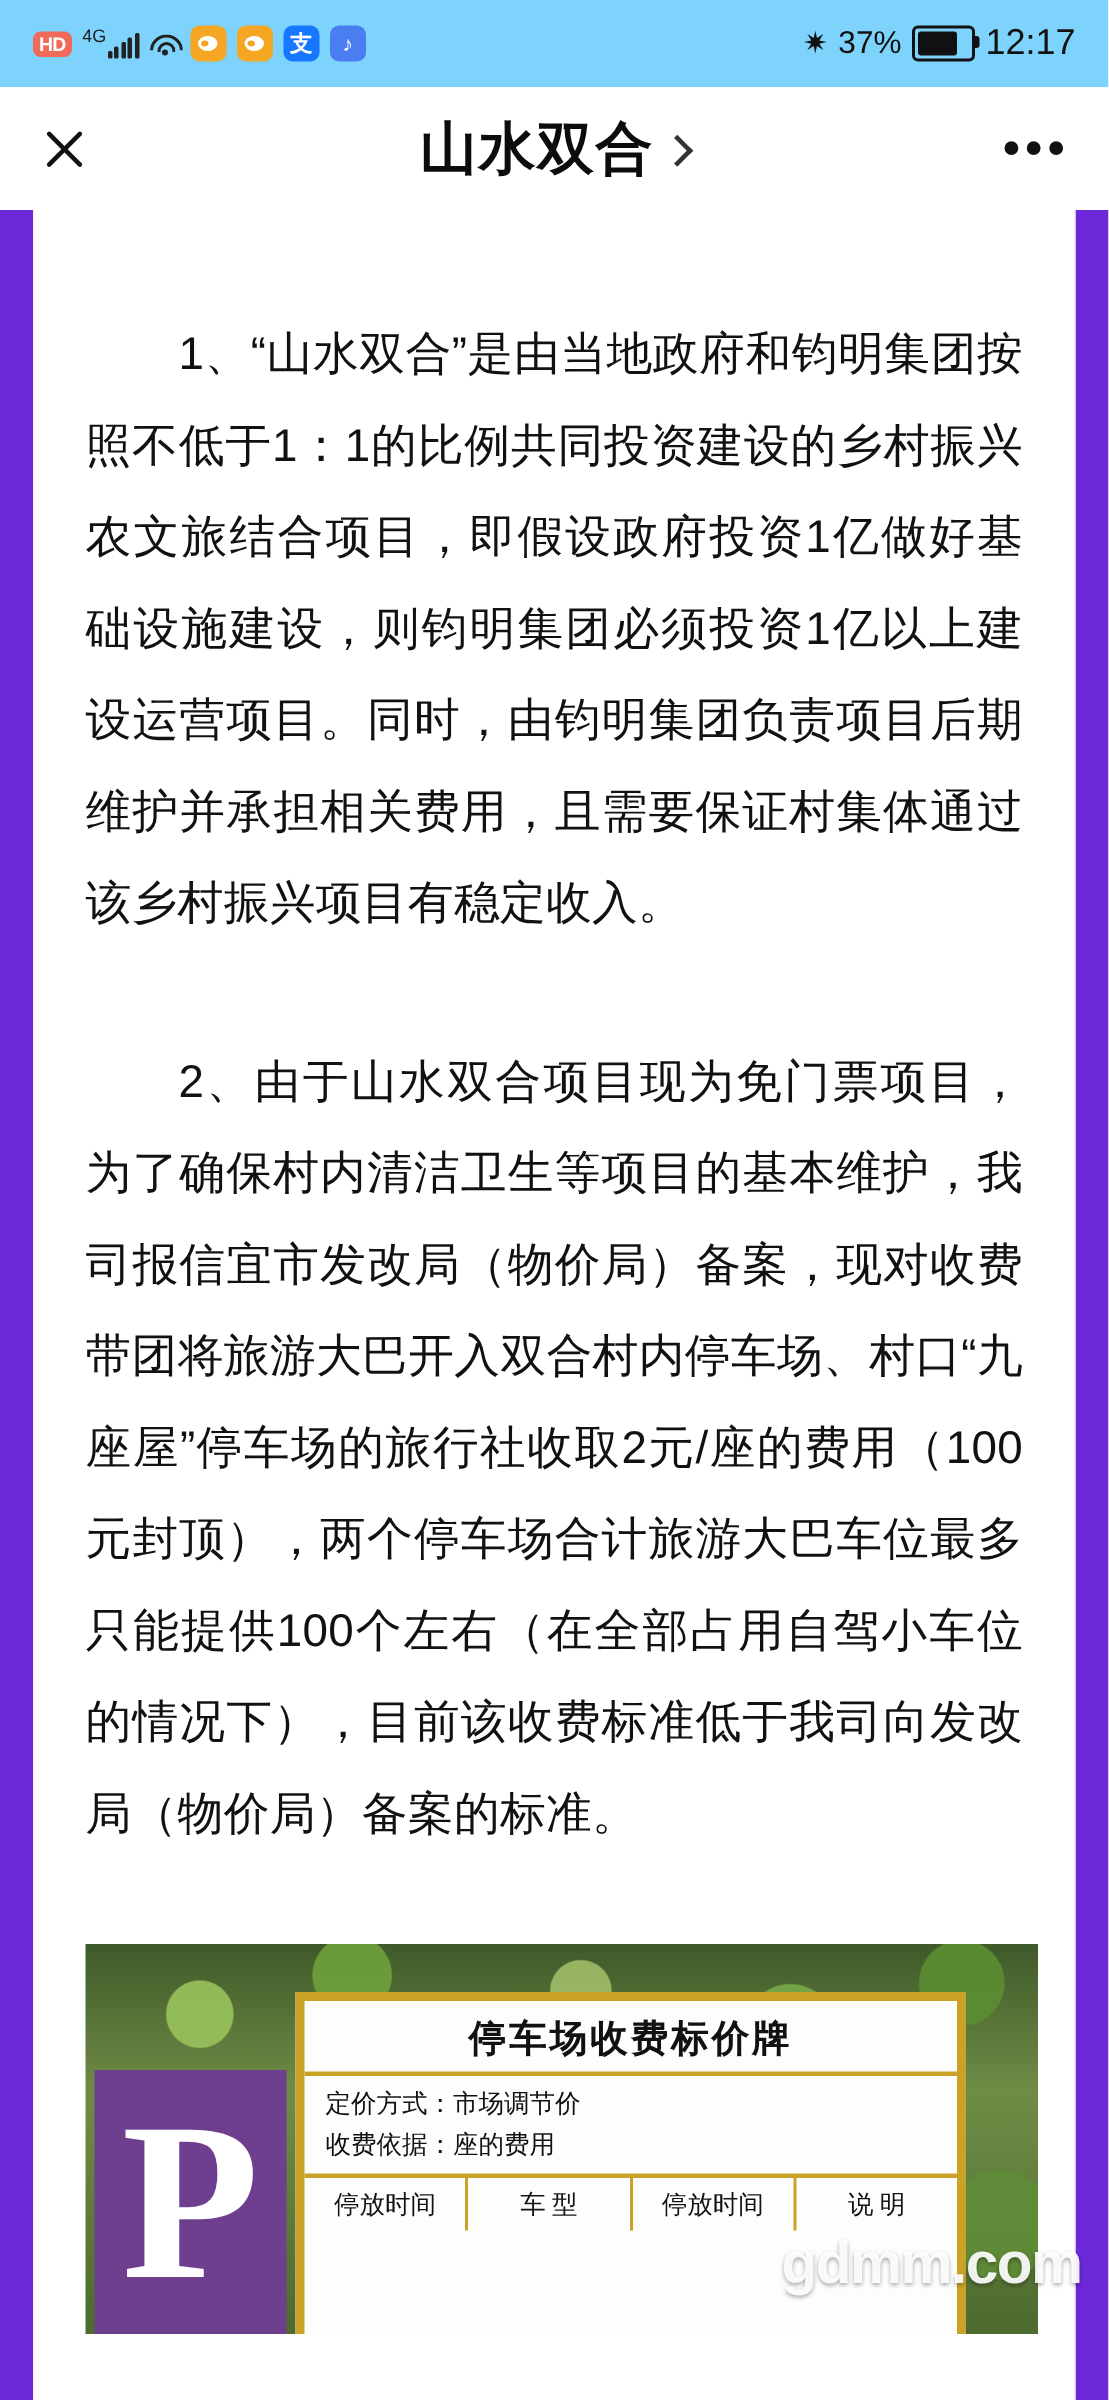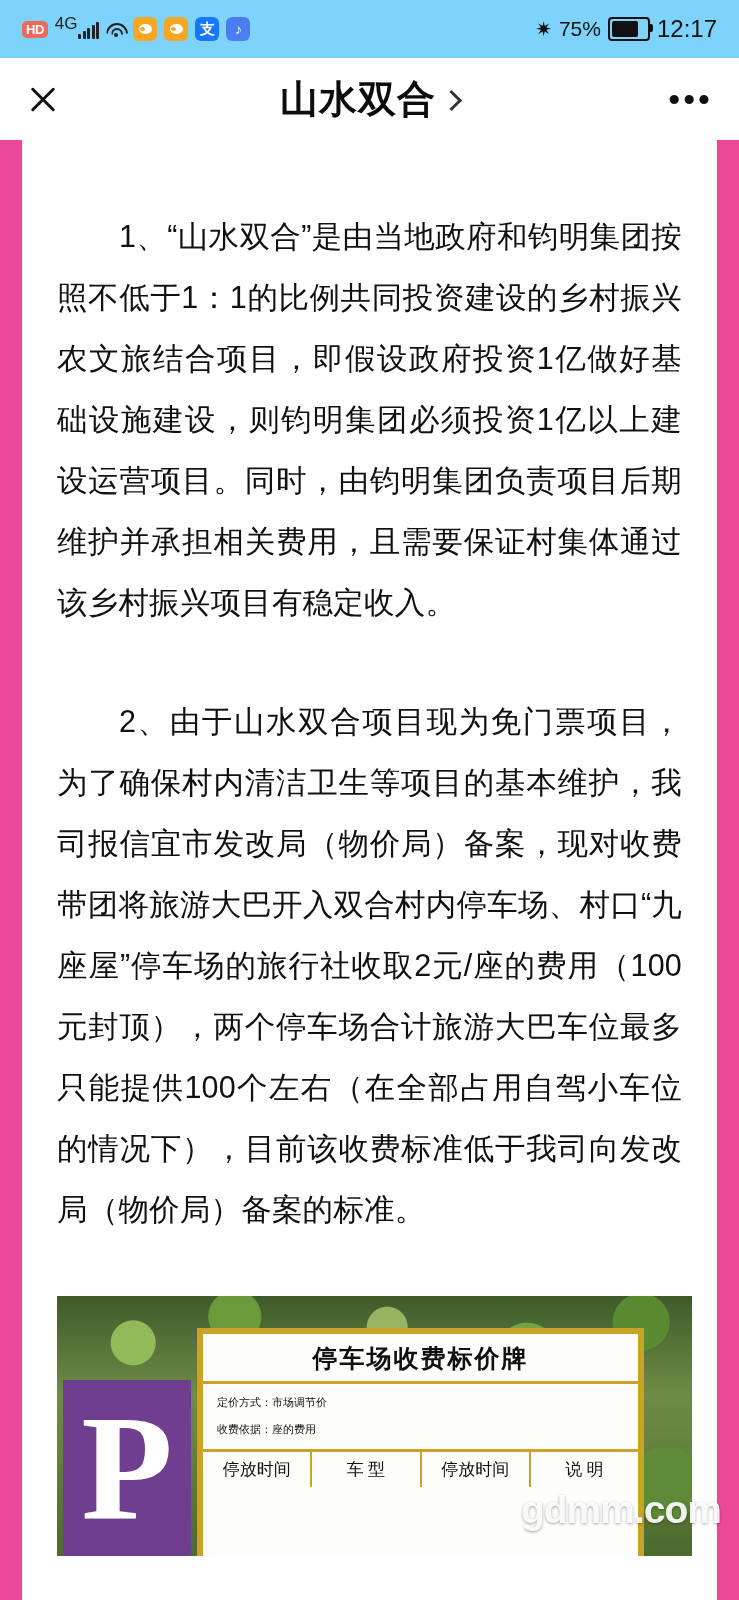--- a/index.html
+++ b/index.html
@@ -41,21 +41,21 @@
     letter-spacing: -0.5px;
   }
   .sig-group {
     display: flex;
     align-items: flex-end;
     gap: 1px;
     height: 20px;
     position: relative;
   }
   .sig-4g {
-    font-size: 17px;
+    font-size: 12px;
     line-height: 10px;
     align-self: flex-start;
     color: #222;
     text-align: center;
   }
   .bars {
     display: flex;
     align-items: flex-end;
     gap: 1.5px;
     height: 16px;
@@ -250,21 +250,21 @@
     z-index: 2;
   }
 
   
   .content {
     position: absolute;
     top: 140px;
     left: 0;
     right: 0;
     bottom: 0;
-    background: #ec4899;
+    background: #6d28d9;
     overflow: hidden;
   }
   .page-card {
     margin: 0 22px;
     background: #ffffff;
     min-height: 100%;
     box-sizing: border-box;
     padding: 0 0 0 0;
     border-left: 1px solid #fbeff0;
     border-right: 1px solid #fbeff0;
@@ -317,21 +317,21 @@
   .sign-title {
     text-align: center;
     font-size: 25px;
     font-weight: bold;
     padding: 8px 0 6px 0;
     letter-spacing: 2px;
     color: #111;
     border-bottom: 3px solid #c9a227;
   }
   .sign-rows {
-    font-size: 11px;
+    font-size: 17px;
     padding: 5px 14px 0 14px;
     color: #111;
   }
   .sign-rows div { line-height: 27px; }
   .sign-table {
     margin-top: 6px;
     display: flex;
     border-top: 3px solid #c9a227;
     font-size: 17px;
     text-align: center;
@@ -389,21 +389,21 @@
     <span class="wifi">
         <span class="wifi-dot"></span>
       </span>
     <span class="app-icon icon-weibo"></span>
     <span class="app-icon icon-weibo2"></span>
     <span class="app-icon icon-alipay">支</span>
     <span class="app-icon icon-music">♪</span>
   </div>
   <div class="status-right">
     <span class="bt-icon">✷</span>
-    <span class="batt-pct">75%</span>
+    <span class="batt-pct">37%</span>
     <span class="batt">
         <span class="fill"></span>
       </span>
     <span class="clock">12:17</span>
   </div>
 </div>
 
 <div class="nav-bar">
   <div class="close-icon"></div>
   <div class="nav-title-wrap">

